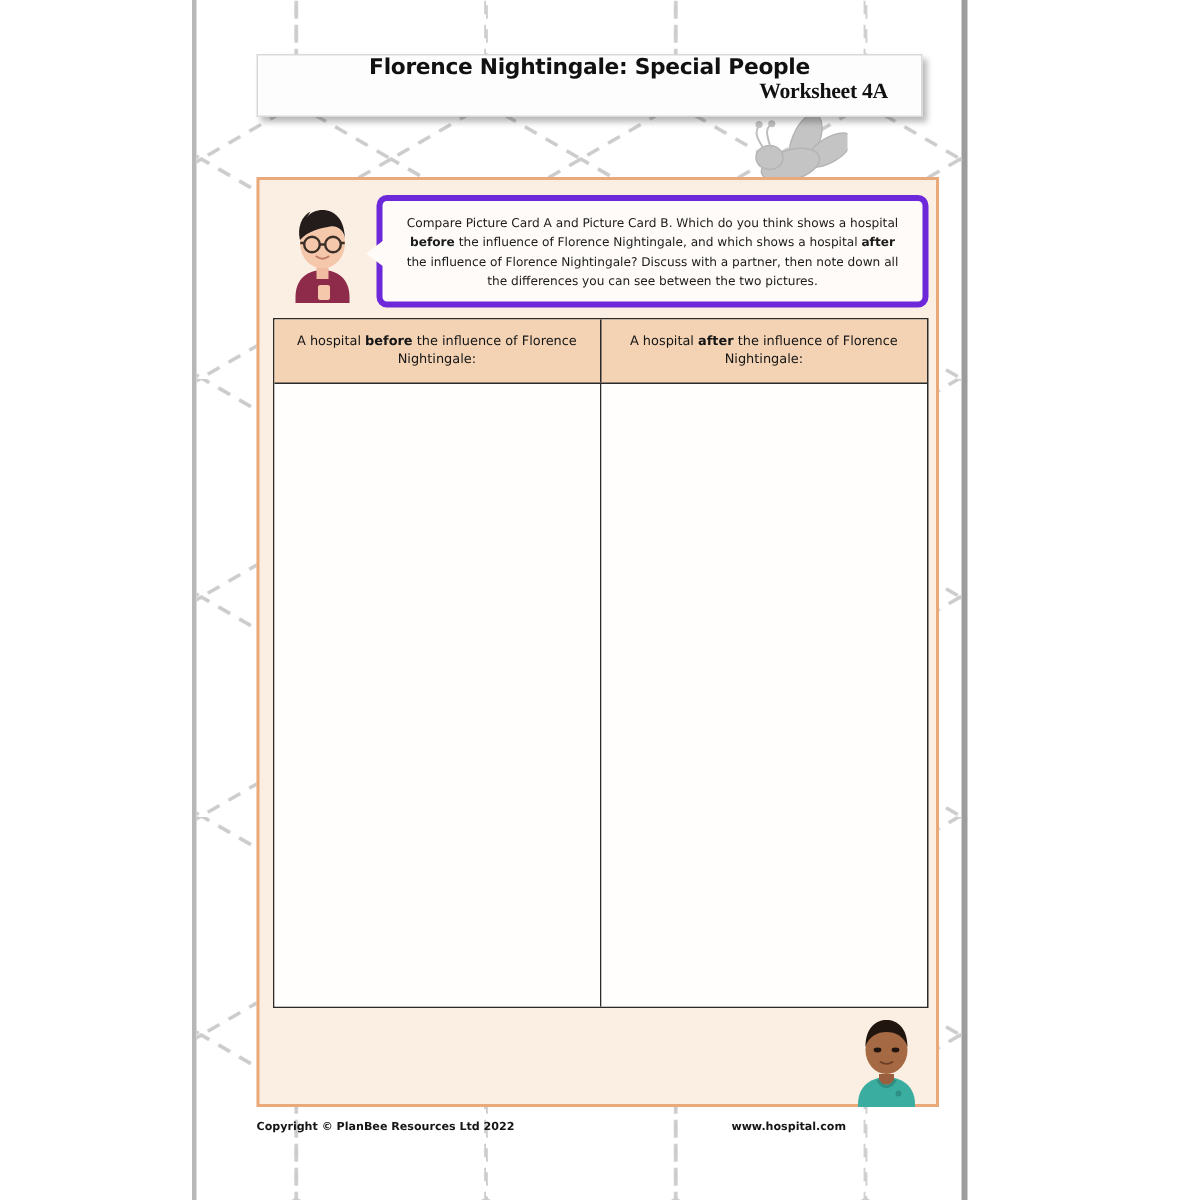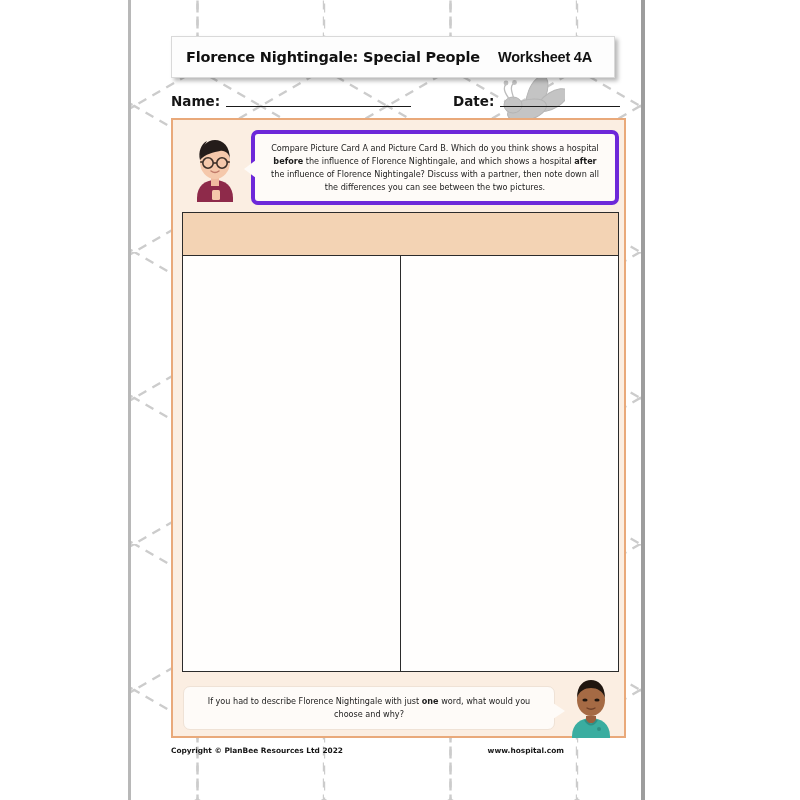--- a/index.html
+++ b/index.html
@@ -62,32 +62,33 @@
     top: 36px;
     width: 444px;
     height: 42px;
     background: #fdfdfd;
     border: 1px solid #d9d9d9;
     box-shadow: 3px 3px 4px rgba(0,0,0,0.28);
     box-sizing: border-box;
     display: flex;
     align-items: center;
     padding: 0 14px;
+    flex-direction: column;
   }
   .title-left {
     font-family: "DejaVu Sans", sans-serif;
     font-weight: bold;
     font-size: 14.5px;
     color: #111111;
     letter-spacing: -0.2px;
     white-space: nowrap;
   }
   .title-right {
     margin-left: auto;
-    font-family: Liberation Sans, sans-serif;
+    font-family: Liberation Serif, serif;
     font-weight: bold;
     font-size: 14.5px;
     color: #111111;
     letter-spacing: -0.2px;
     white-space: nowrap;
     padding-right: 8px;
   }
 
   
   .namedate {
@@ -388,27 +389,20 @@
         </g>
         <circle cx="5" cy="5" r="2.4" fill="#c4c4c4"></circle>
         <circle cx="13.5" cy="4.5" r="2.4" fill="#c4c4c4"></circle>
       </svg>
 
       <div class="title-bar">
         <span class="title-left">Florence Nightingale: Special People</span>
         <span class="title-right">Worksheet 4A</span>
       </div>
 
-      <div class="namedate">
-        <span class="nd-label">Name:</span>
-        <span class="nd-rule name"></span>
-        <span class="nd-gap"></span>
-        <span class="nd-label">Date:</span>
-        <span class="nd-rule date"></span>
-      </div>
 
       <div class="panel">
 
         <div class="speech-row">
           <svg class="avatar-top" viewBox="0 0 56 70" aria-hidden="true">
             <path d="M10 66 C10 54, 18 48, 28 48 C38 48, 46 54, 46 66 L46 70 L10 70 Z" fill="#8e2a4a"></path>
             <path d="M24 46 h8 v8 h-8 z" fill="#f0bba0"></path>
             <ellipse cx="28" cy="30" rx="15" ry="17" fill="#f5c8ab"></ellipse>
             <path d="M13 28 C13 14, 20 8, 28 8 C36 8, 43 14, 43 28 C43 22, 38 18, 33 19 C27 20, 18 22, 13 28 Z" fill="#241c1a"></path>
             <path d="M13 28 C11 20, 14 12, 20 9 C16 15, 14 21, 13 28 Z" fill="#241c1a"></path>
@@ -425,33 +419,34 @@
 
           <div class="bubble-top">
             <span class="bubble-text">
               <span>Compare Picture Card A and Picture Card B. Which do you think shows a hospital </span><b>before</b><span> the influence of Florence Nightingale, and which shows a hospital </span><b>after</b><span> the influence of Florence Nightingale? Discuss with a partner, then note down all the differences you can see between the two pictures.</span>
             </span>
           </div>
         </div>
 
         <div class="table">
           <div class="table-head">
+            <div class="th left">
+              <span><span>A hospital </span><b>before</b><span> the influence of Florence Nightingale:</span></span>
+            </div>
+            <div class="th">
+              <span><span>A hospital </span><b>after</b><span> the influence of Florence Nightingale:</span></span>
+            </div>
           </div>
           <div class="table-body">
             <div class="td left"></div>
             <div class="td"></div>
           </div>
         </div>
 
         <div class="speech-row-bottom">
-          <div class="bubble-bottom">
-            <span class="bubble-text">
-              <span>If you had to describe Florence Nightingale with just </span><b>one</b><span> word, what would you choose and why?</span>
-            </span>
-          </div>
           <svg class="avatar-bottom" viewBox="0 0 56 64" aria-hidden="true">
             <path d="M9 62 C9 50, 18 44, 28 44 C38 44, 47 50, 47 62 L47 64 L9 64 Z" fill="#3aada0"></path>
             <path d="M23 42 h10 v7 h-10 z" fill="#9a5f3e"></path>
             <ellipse cx="28" cy="26" rx="14" ry="16" fill="#a56a44"></ellipse>
             <path d="M14 24 C14 11, 21 6, 28 6 C35 6, 42 11, 42 24 C40 17, 34 14, 28 14 C22 14, 16 17, 14 24 Z" fill="#20160f"></path>
             <g fill="#20160f">
               <ellipse cx="22" cy="26" rx="2.6" ry="1.6"></ellipse>
               <ellipse cx="34" cy="26" rx="2.6" ry="1.6"></ellipse>
             </g>
             <path d="M24 34 q4 2.5 8 0" fill="none" stroke="#6e3f28" stroke-width="1.3" stroke-linecap="round"></path>

